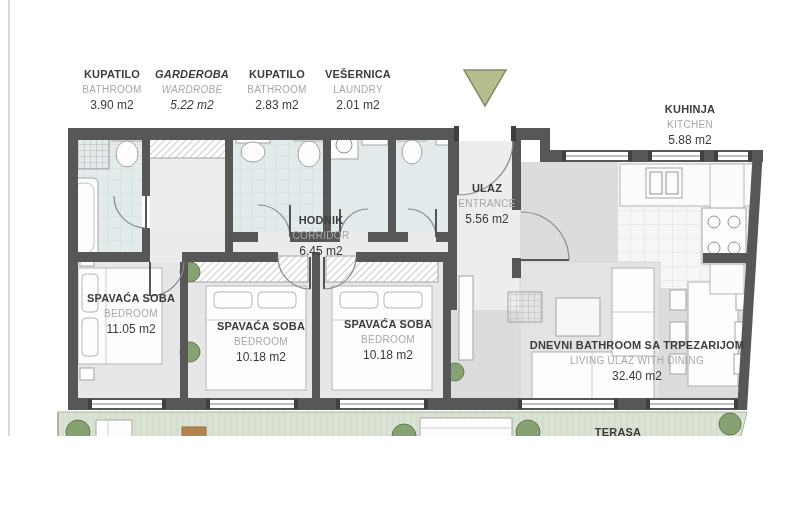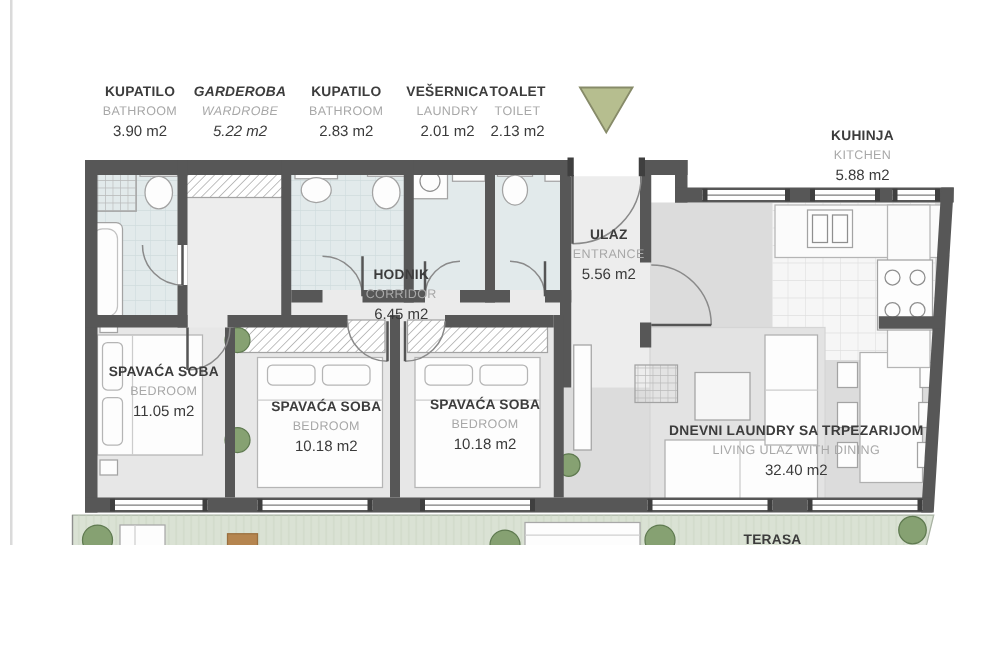--- a/index.html
+++ b/index.html
@@ -313,25 +313,20 @@
   <div class="room-label" style="left:227px;top:68px;width:100px;">
     <div class="lbl-sr">KUPATILO</div>
     <div class="lbl-en">BATHROOM</div>
     <div class="lbl-area">2.83 m2</div>
   </div>
   <div class="room-label" style="left:308px;top:68px;width:100px;">
     <div class="lbl-sr">VEŠERNICA</div>
     <div class="lbl-en">LAUNDRY</div>
     <div class="lbl-area">2.01 m2</div>
   </div>
-  <div class="room-label" style="left:364px;top:68px;width:100px;">
-    <div class="lbl-sr">TOALET</div>
-    <div class="lbl-en">TOILET</div>
-    <div class="lbl-area">2.13 m2</div>
-  </div>
 
   <div class="room-label" style="left:630px;top:103px;width:120px;">
     <div class="lbl-sr">KUHINJA</div>
     <div class="lbl-en">KITCHEN</div>
     <div class="lbl-area">5.88 m2</div>
   </div>
   <div class="room-label" style="left:442px;top:182px;width:90px;">
     <div class="lbl-sr">ULAZ</div>
     <div class="lbl-en">ENTRANCE</div>
     <div class="lbl-area">5.56 m2</div>
@@ -350,21 +345,21 @@
     <div class="lbl-sr">SPAVAĆA SOBA</div>
     <div class="lbl-en">BEDROOM</div>
     <div class="lbl-area">10.18 m2</div>
   </div>
   <div class="room-label" style="left:328px;top:318px;width:120px;">
     <div class="lbl-sr">SPAVAĆA SOBA</div>
     <div class="lbl-en">BEDROOM</div>
     <div class="lbl-area">10.18 m2</div>
   </div>
   <div class="room-label" style="left:517px;top:339px;width:240px;">
-    <div class="lbl-sr">DNEVNI LAUNDRY SA TRPEZARIJOM</div>
+    <div class="lbl-sr">DNEVNI BATHROOM SA TRPEZARIJOM</div>
     <div class="lbl-en">LIVING ULAZ WITH DINING</div>
     <div class="lbl-area">32.40 m2</div>
   </div>
   <div class="room-label" style="left:548px;top:426px;width:140px;">
     <div class="lbl-sr">TERASA</div>
     <div class="lbl-en">TERRACE</div>
     <div class="lbl-area">35.62 m2</div>
   </div>
 
   <div class="watermark">

